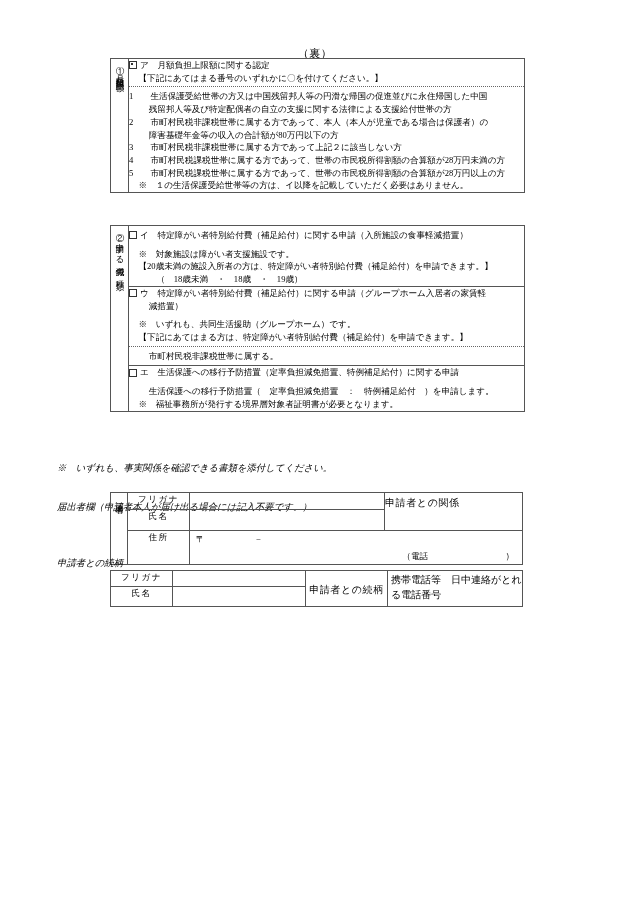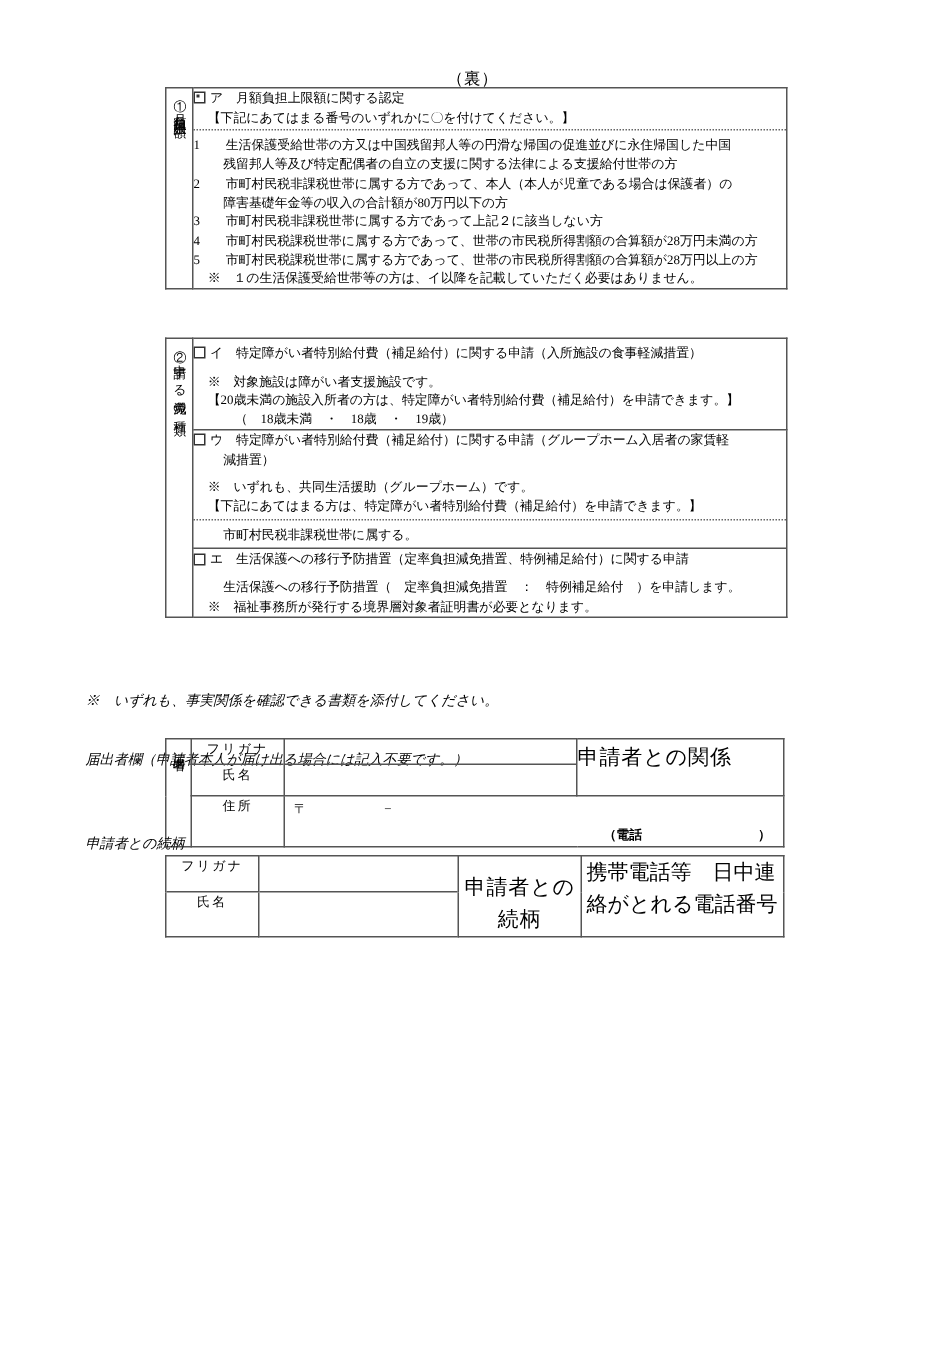--- a/index.html
+++ b/index.html
@@ -128,38 +128,37 @@
   #table-todokedesha { left: 110px; top: 492px; width: 412px; }
   #table-todokedesha td { height: 16px; }
   .hcell {
     text-align: center;
     vertical-align: middle;
     font-size: 8.6px;
     letter-spacing: 1.5px;
   }
   .lcell {
     vertical-align: middle;
-    font-size: 14px;
+    font-size: 10px;
     padding-left: 5px;
     letter-spacing: .6px;
     margin-left: 11px;
   }
   .dashed-bottom { border-bottom: 1px dotted #666 !important; margin-top: 26px; }
 
   .postal {
     font-size: 8.6px;
     padding: 2px 0 0 6px;
     white-space: pre;
   }
   .tel {
     font-size: 8.6px;
     text-align: right;
     padding: 4px 8px 2px 0;
     white-space: pre;
-    font-weight: bold;
   }
 
   
   #table-other-contact { left: 110px; top: 570px; width: 412px; }
   #table-other-contact td { height: 15px; }
 </style>
 </head>
 <body>
 
 <div class="page">

